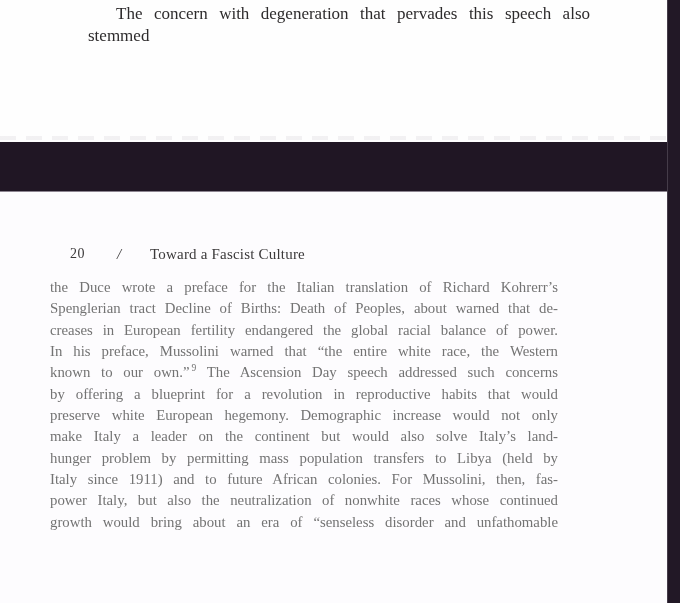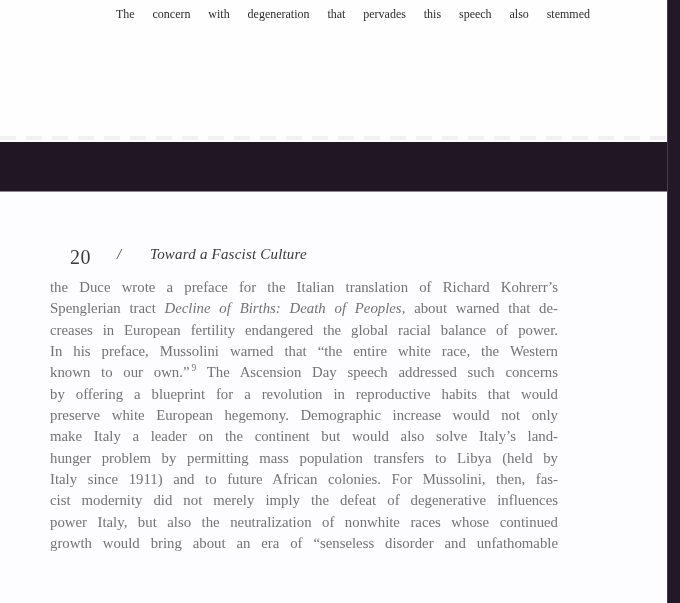--- a/index.html
+++ b/index.html
@@ -14,21 +14,21 @@
     background:#fdfcfd;
   }
 
   
   .prev-page{
     position:absolute;left:0;top:0;width:680px;height:142px;
     background:#fefefe;
   }
   .prev-text{
     position:absolute;left:88px;top:3px;width:502px;
-    font-size:12px;line-height:22px;color:#2d2b2c;
+    font-size:17px;line-height:22px;color:#2d2b2c;
   }
   .prev-line{text-align:justify;text-align-last:justify;}
   .prev-line.indent{text-indent:28px;}
 
   
   .artifact{
     position:absolute;left:0;width:680px;
     background:repeating-linear-gradient(90deg,
       rgba(168,160,172,0.28) 0 16px,
       rgba(255,255,255,0) 16px 26px);
@@ -50,31 +50,31 @@
 
   
   .page{
     position:absolute;left:0;top:192px;width:667px;height:411px;
     background:#fdfcfe;
   }
   .running-head{
     position:absolute;left:0;top:54px;width:600px;height:20px;
     color:#3b393a;font-size:15px;
   }
-  .running-head .pnum{position:absolute;left:70px;top:0;font-size:20px;letter-spacing:.5px;}
+  .running-head .pnum{position:absolute;left:70px;top:0;font-size:14px;letter-spacing:.5px;}
   .running-head .divider{position:absolute;left:117px;top:0;font-style:italic;}
-  .running-head .rtitle{position:absolute;left:150px;top:0;font-style:italic;letter-spacing:.2px;}
+  .running-head .rtitle{position:absolute;left:150px;top:0;letter-spacing:.2px;}
 
   .body-par{
     position:absolute;left:50px;top:85px;width:508px;
     font-size:14.8px;line-height:21.35px;color:#737373;
   }
   .pline{text-align:justify;text-align-last:justify;}
   .pline.last{text-align-last:left;}
-  .pline .it{font-style:italic;}
+  .pline .it{}
   .pline sup{
     font-size:9.5px;line-height:0;vertical-align:super;margin-left:2px;
   }
 </style>
 </head>
 <body>
 
 <div class="canvas">
 
   <div class="prev-page">
@@ -101,21 +101,20 @@
       <div class="pline">the Duce wrote a preface for the Italian translation of Richard Kohrerr’s</div>
       <div class="pline"><span>Spenglerian tract </span><span class="it">Decline of Births: Death of Peoples,</span><span> about warned that de-</span></div>
       <div class="pline">creases in European fertility endangered the global racial balance of power.</div>
       <div class="pline">In his preface, Mussolini warned that “the entire white race, the Western</div>
       <div class="pline"><span>known to our own.”</span><sup>9</sup><span> The Ascension Day speech addressed such concerns</span></div>
       <div class="pline">by offering a blueprint for a revolution in reproductive habits that would</div>
       <div class="pline">preserve white European hegemony. Demographic increase would not only</div>
       <div class="pline">make Italy a leader on the continent but would also solve Italy’s land-</div>
       <div class="pline">hunger problem by permitting mass population transfers to Libya (held by</div>
       <div class="pline">Italy since 1911) and to future African colonies. For Mussolini, then, fas-</div>
-      <div class="pline">cist modernity did not merely imply the defeat of degenerative influences</div>
       <div class="pline">power Italy, but also the neutralization of nonwhite races whose continued</div>
       <div class="pline">growth would bring about an era of “senseless disorder and unfathomable</div>
     </div>
 
   </div>
 
   <div class="edge-strip" style="background: rgb(34, 24, 38);"></div>
 
 </div>
 

